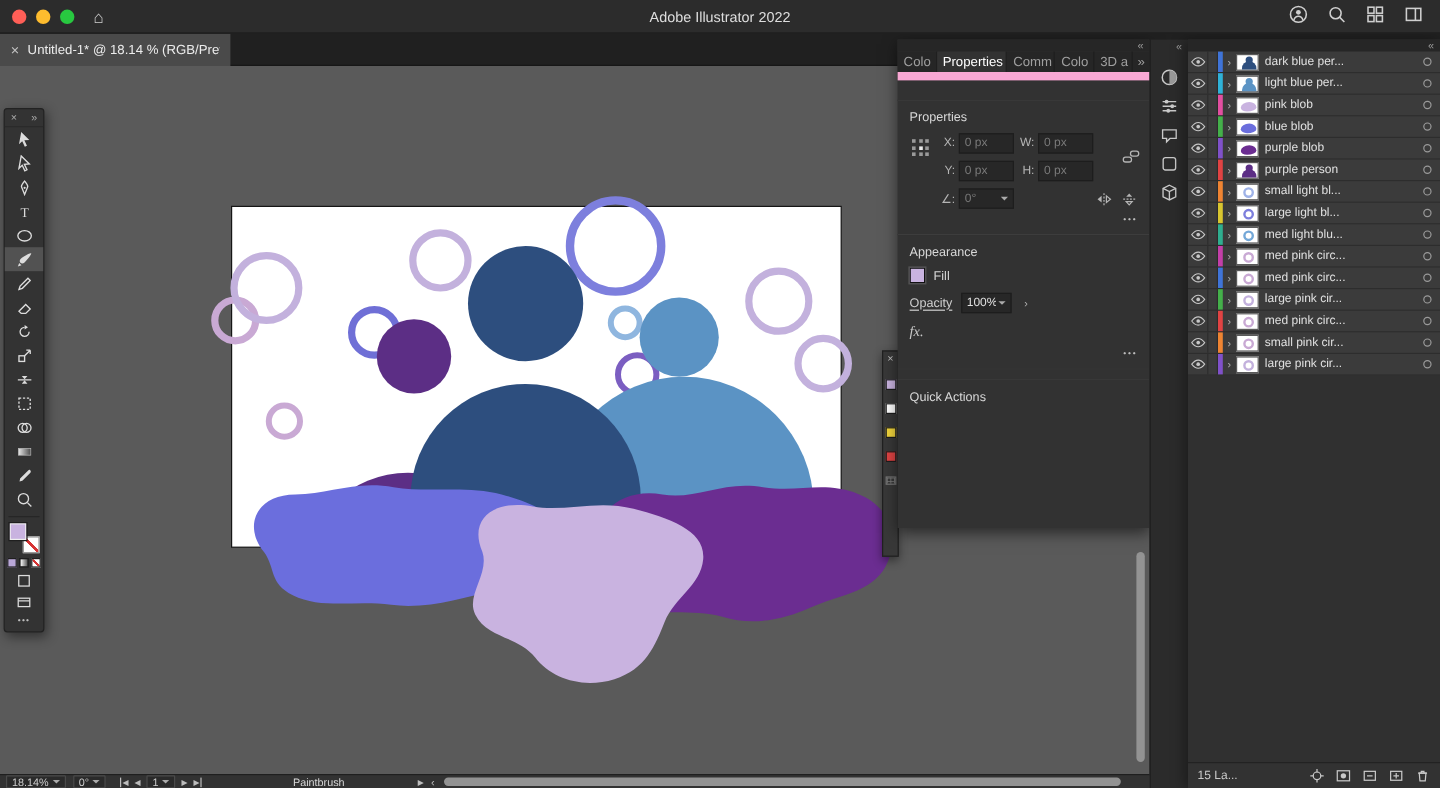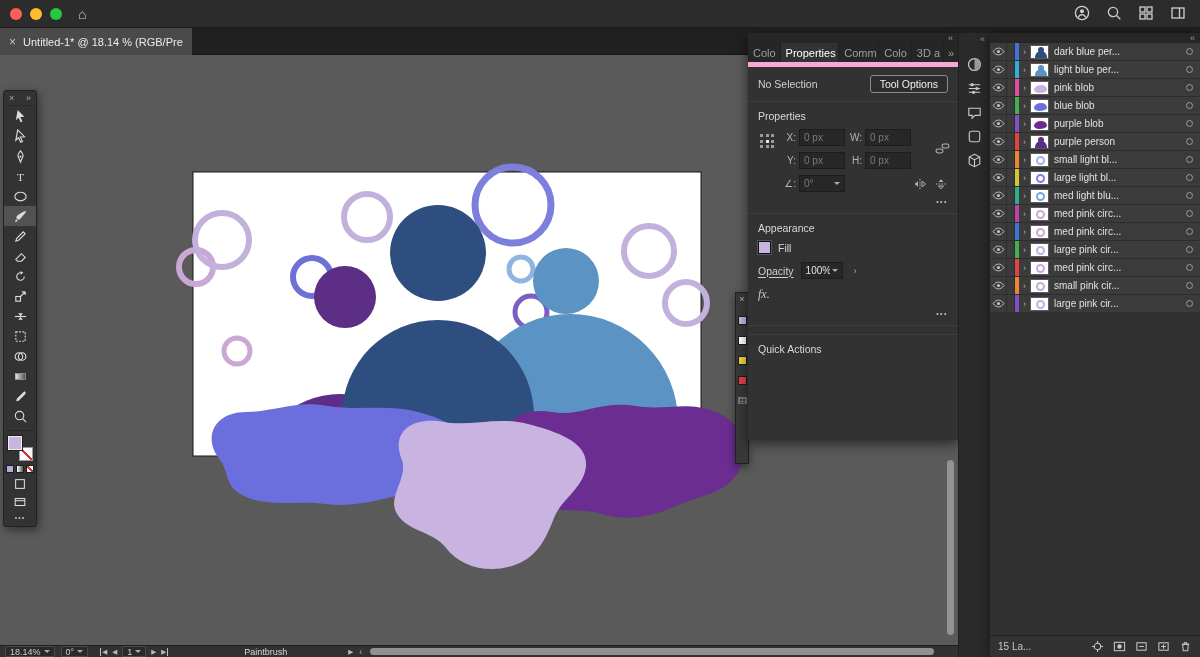--- a/index.html
+++ b/index.html
@@ -64,21 +64,21 @@
   .sw-close{display:block;text-align:center;color:#bdbdbd;font-size:9px;line-height:12px}
   .sw{display:block;width:9px;height:9px;margin:11px auto 0;border:1px solid #1d1d1d}
   .sw-grid{display:block;width:9px;height:7px;margin:12px auto 0;
            background:linear-gradient(#777 1px,transparent 1px),linear-gradient(90deg,#777 1px,transparent 1px);
            background-size:3px 3px;border:1px solid #777}
 
   
   .dockhead{height:10px;background:#262626;display:flex;justify-content:flex-end;align-items:center;
             padding:0 5px;font-size:9px;color:#9a9a9a;line-height:1}
   .tabstrip{height:24px;background:#262626;display:flex;align-items:stretch;font-size:11px;color:#9f9f9f;
-            border-bottom:5px solid #f9a8d4}
+            border-bottom:7px solid #f9a8d4}
   .ptab,.ltab{display:flex;align-items:center;padding:0 5px;white-space:nowrap;overflow:hidden;
               border-right:1px solid #1f1f1f;cursor:pointer}
   .ptab.active,.ltab.active{background:#323232;color:#fff}
   .ptab-more{display:flex;align-items:center;padding:0 4px;margin-left:auto;color:#9f9f9f}
 
   
   .props{position:absolute;left:748px;top:33px;width:210px;height:407px;background:#323232;
          box-shadow:0 4px 12px rgba(0,0,0,.55);z-index:8;display:flex;flex-direction:column}
   .props .ptab:nth-child(1){max-width:34px}
   .props .ptab:nth-child(2){max-width:64px}
@@ -181,20 +181,21 @@
 
 <div class="app">
 
   <div class="titlebar">
     <div class="lights">
       <span class="light" style="background: rgb(255, 95, 87);"></span>
       <span class="light" style="background: rgb(254, 188, 46);"></span>
       <span class="light" style="background: rgb(40, 200, 64);"></span>
     </div>
     <span class="home">⌂</span>
+    <span class="tb-title">Adobe Illustrator 2022</span>
     <div class="tb-icons">
       <span><svg viewBox="0 0 16 16">
             <circle class="ic-str" cx="8" cy="8" r="6.6"></circle>
             <circle class="ic-fil" cx="8" cy="6.3" r="2"></circle>
             <path class="ic-str" d="M4.2 12.6c.8-2 2.2-3 3.8-3s3 1 3.8 3"></path>
           </svg></span>
       <span><svg viewBox="0 0 16 16">
             <circle class="ic-str" cx="7" cy="7" r="4.6"></circle>
             <path class="ic-str" d="M10.5 10.5L14.3 14.3"></path>
           </svg></span>
@@ -389,24 +390,20 @@
       </div>
     <div class="tabstrip">
       <span class="ptab">Colo</span>
       <span class="ptab active">Properties</span>
       <span class="ptab">Comm</span>
       <span class="ptab">Colo</span>
       <span class="ptab">3D a</span>
       <span class="ptab-more">»</span>
     </div>
     <div class="pbody">
-      <div class="prow between">
-        <span class="no-sel">No Selection</span>
-        <button class="btn-tool-options">Tool Options</button>
-      </div>
       <div class="pdiv"></div>
       <div class="sec-title">Properties</div>
       <div class="tblock">
         <span class="refgrid">
             <i></i>
             <i></i>
             <i></i>
             <i></i>
             <i></i>
             <i></i>

